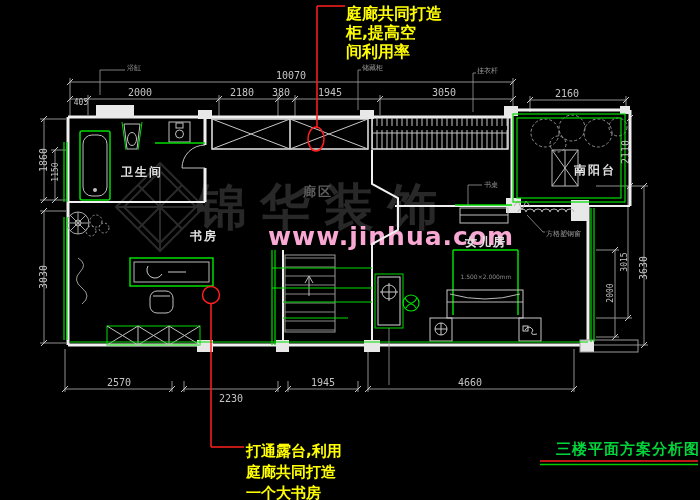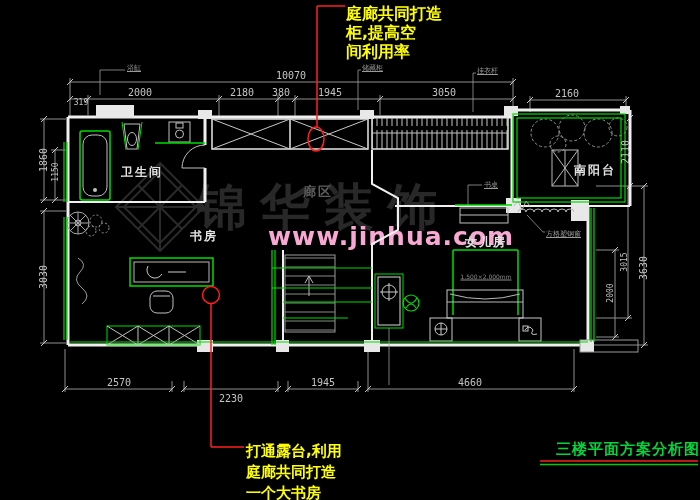--- a/index.html
+++ b/index.html
@@ -8,21 +8,21 @@
   #plan-svg{position:absolute;left:0;top:0;z-index:1;}
   .wm{position:absolute;z-index:0;color:#282828;font-weight:bold;white-space:nowrap;}
   .wm-brand{left:196px;top:174px;font-size:50px;letter-spacing:14px;}
   .wm-url{left:268px;top:222px;font-size:25px;letter-spacing:1px;color:#f9a8d4;}
   .lbl{position:absolute;z-index:2;white-space:nowrap;}
   .dim{color:#c4c4c4;font:10px "DejaVu Sans Mono",monospace;transform:translate(-50%,-50%);}
   .dim.rot{transform:translate(-50%,-50%) rotate(-90deg);}
   .dim.sm{font-size:8px;}
   .room{color:#e2e2e2;font-weight:bold;font-size:12px;letter-spacing:2px;transform:translate(-50%,-50%);}
   .room.dark{color:#5e5e5e;}
-  .tiny{color:#9a9a9a;font-size:7px;text-decoration:underline;}
+  .tiny{color:#9a9a9a;font-size:7px;}
   .tiny.ctr{transform:translate(-50%,-50%);font-size:6px;color:#8d8d8d;}
   .note{color:#ffff00;font-weight:bold;white-space:pre-line;line-height:1.18;}
   .note.top{font-size:16px;}
   .note.bottom{font-size:15px;line-height:1.4;}
   .drawing-title{color:#00d63c;font-weight:bold;font-size:15px;letter-spacing:1px;text-align:center;}
 </style>
 </head>
 <body>
 
 <div id="screen">
@@ -230,21 +230,21 @@
       <path d="M100,95 V70 H125"></path>
       <path d="M358,110 V70 H361"></path>
       <path d="M473,112 V73 H476"></path>
       <path d="M482,185 H468 V205"></path>
       <path d="M527,215 L543,232 H545"></path>
       <path d="M389,328 V385"></path>
     </g>
   </svg>
 
   <span class="lbl dim" style="left:291px;top:75px">10070</span>
-  <span class="lbl dim sm" style="left:81px;top:102px">319</span>
+  <span class="lbl dim sm" style="left:81px;top:102px">405</span>
   <span class="lbl dim" style="left:140px;top:92px">2000</span>
   <span class="lbl dim" style="left:242px;top:92px">2180</span>
   <span class="lbl dim" style="left:281px;top:92px">380</span>
   <span class="lbl dim" style="left:330px;top:92px">1945</span>
   <span class="lbl dim" style="left:444px;top:92px">3050</span>
   <span class="lbl dim" style="left:567px;top:93px">2160</span>
 
   <span class="lbl dim rot" style="left:43px;top:160px">1860</span>
   <span class="lbl dim rot sm" style="left:55px;top:172px">1150</span>
   <span class="lbl dim rot" style="left:43px;top:277px">3030</span>

